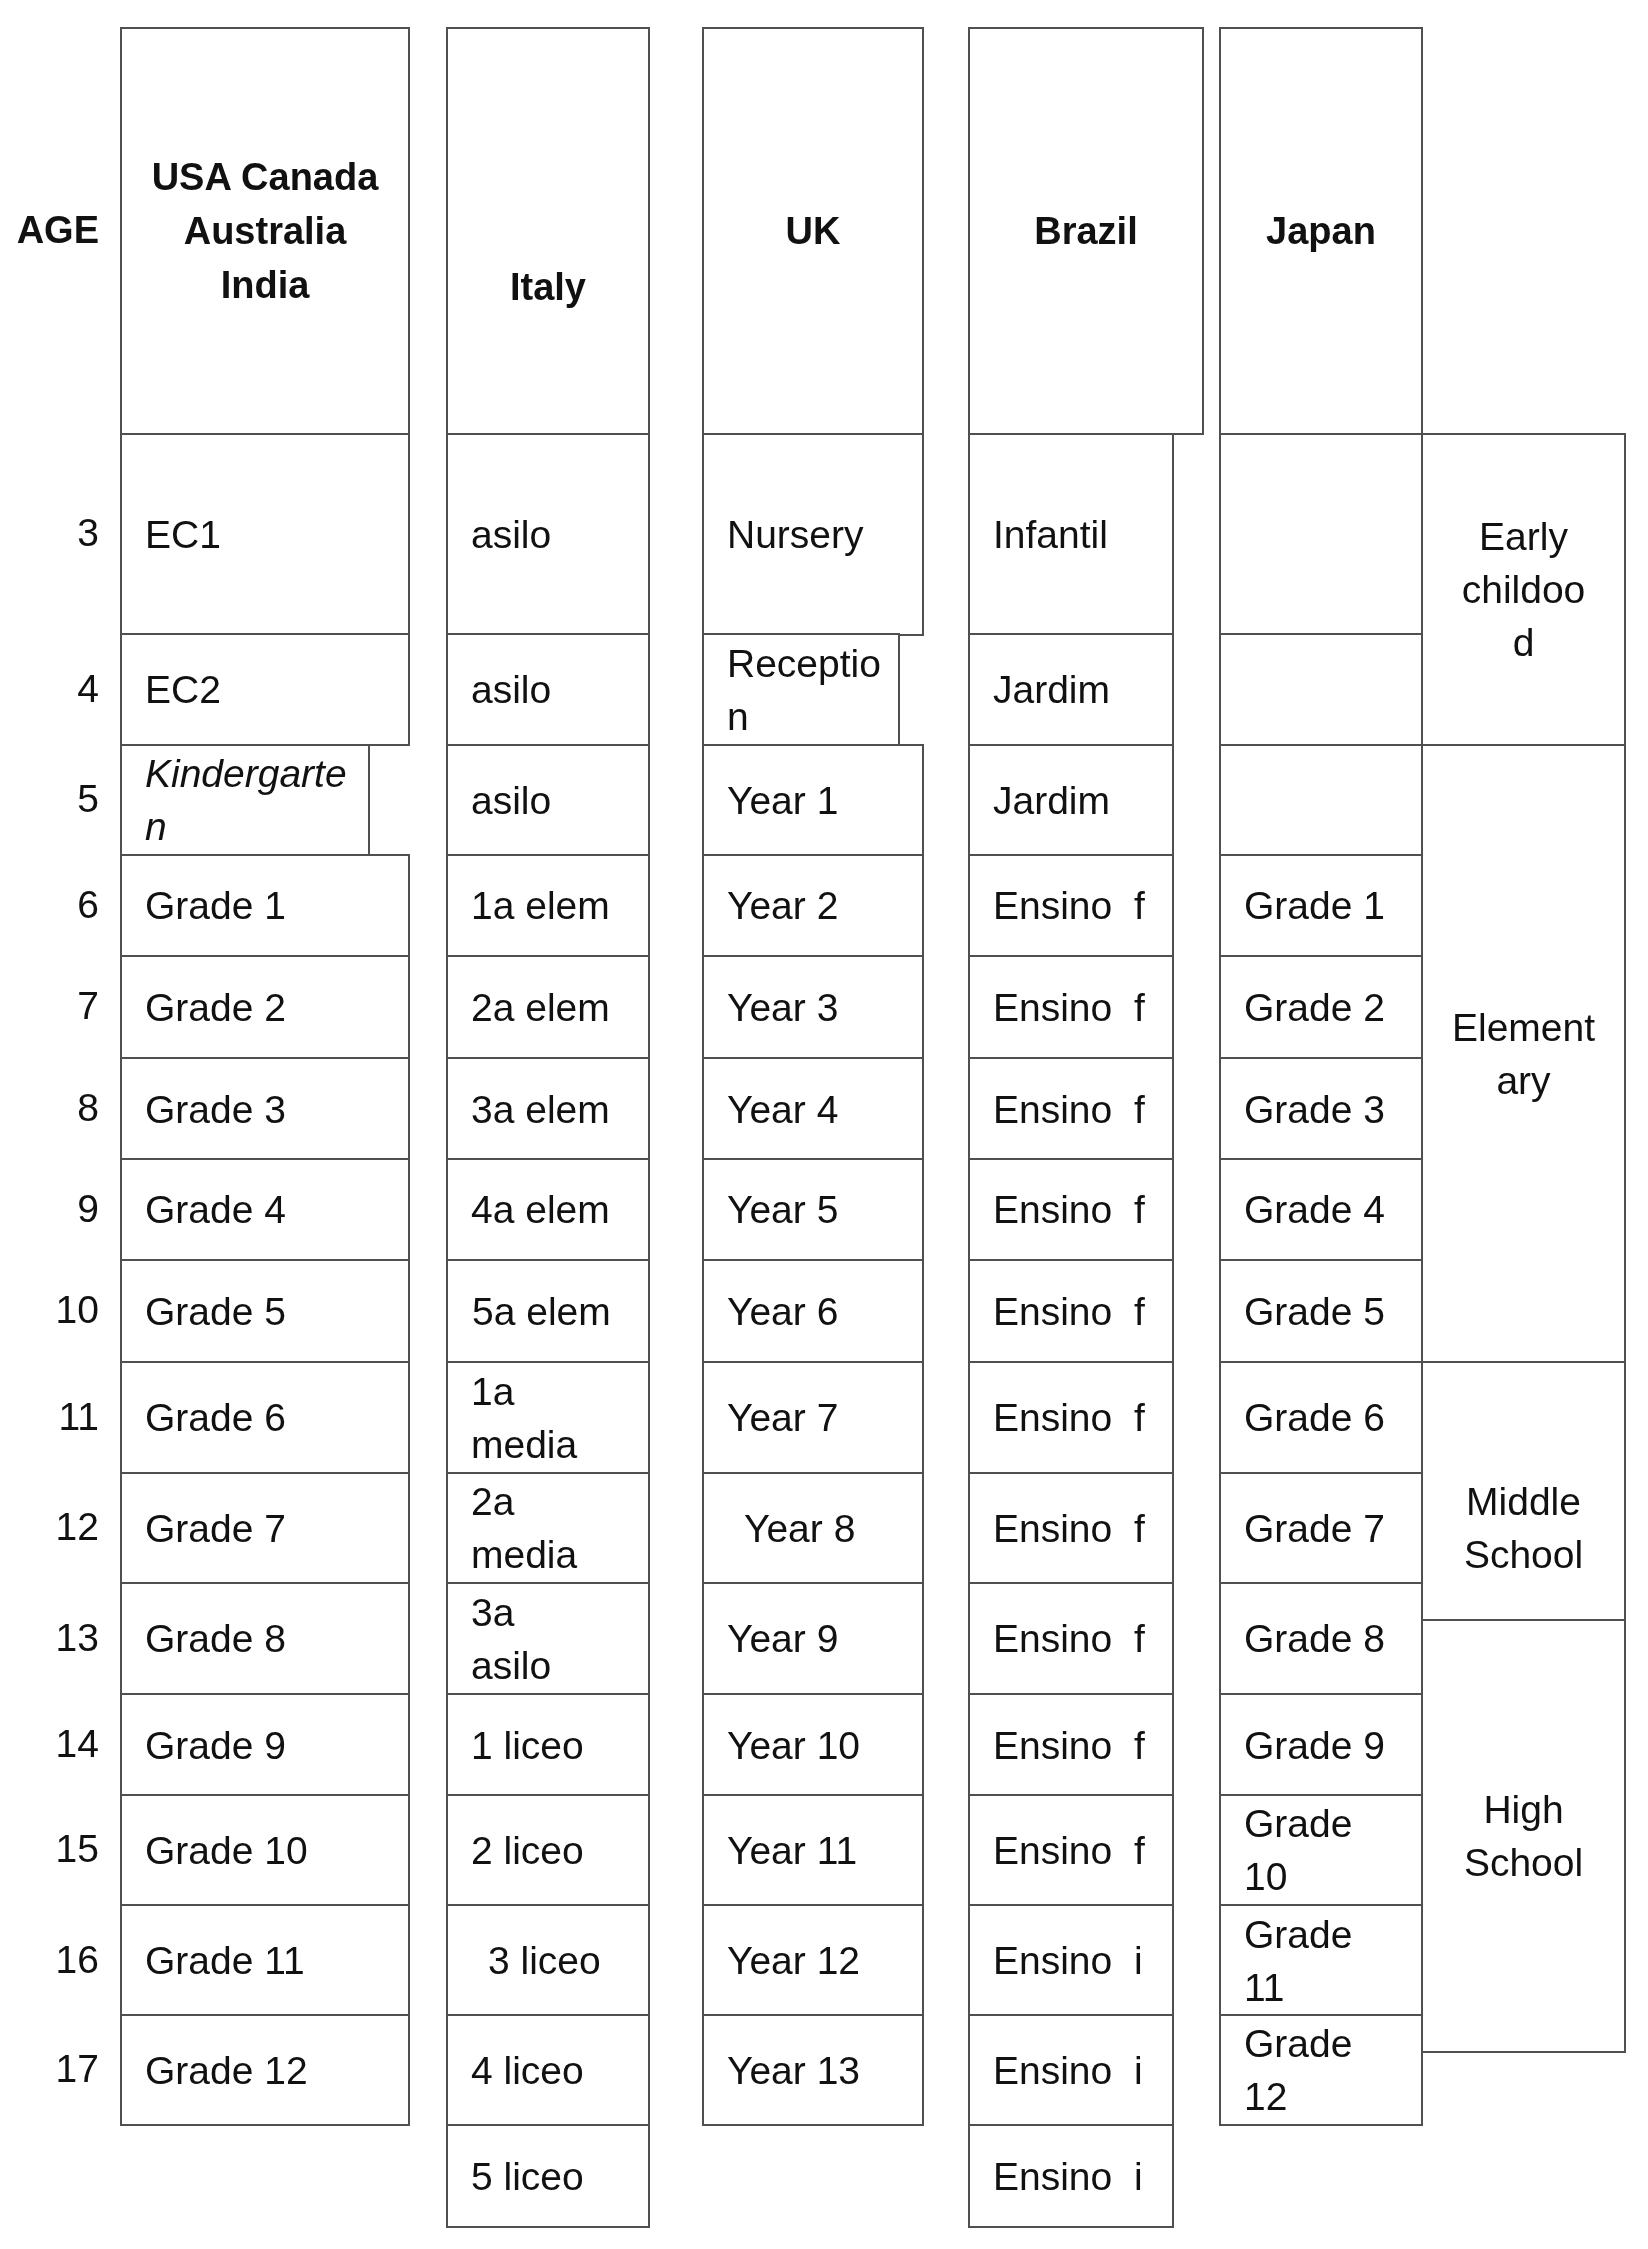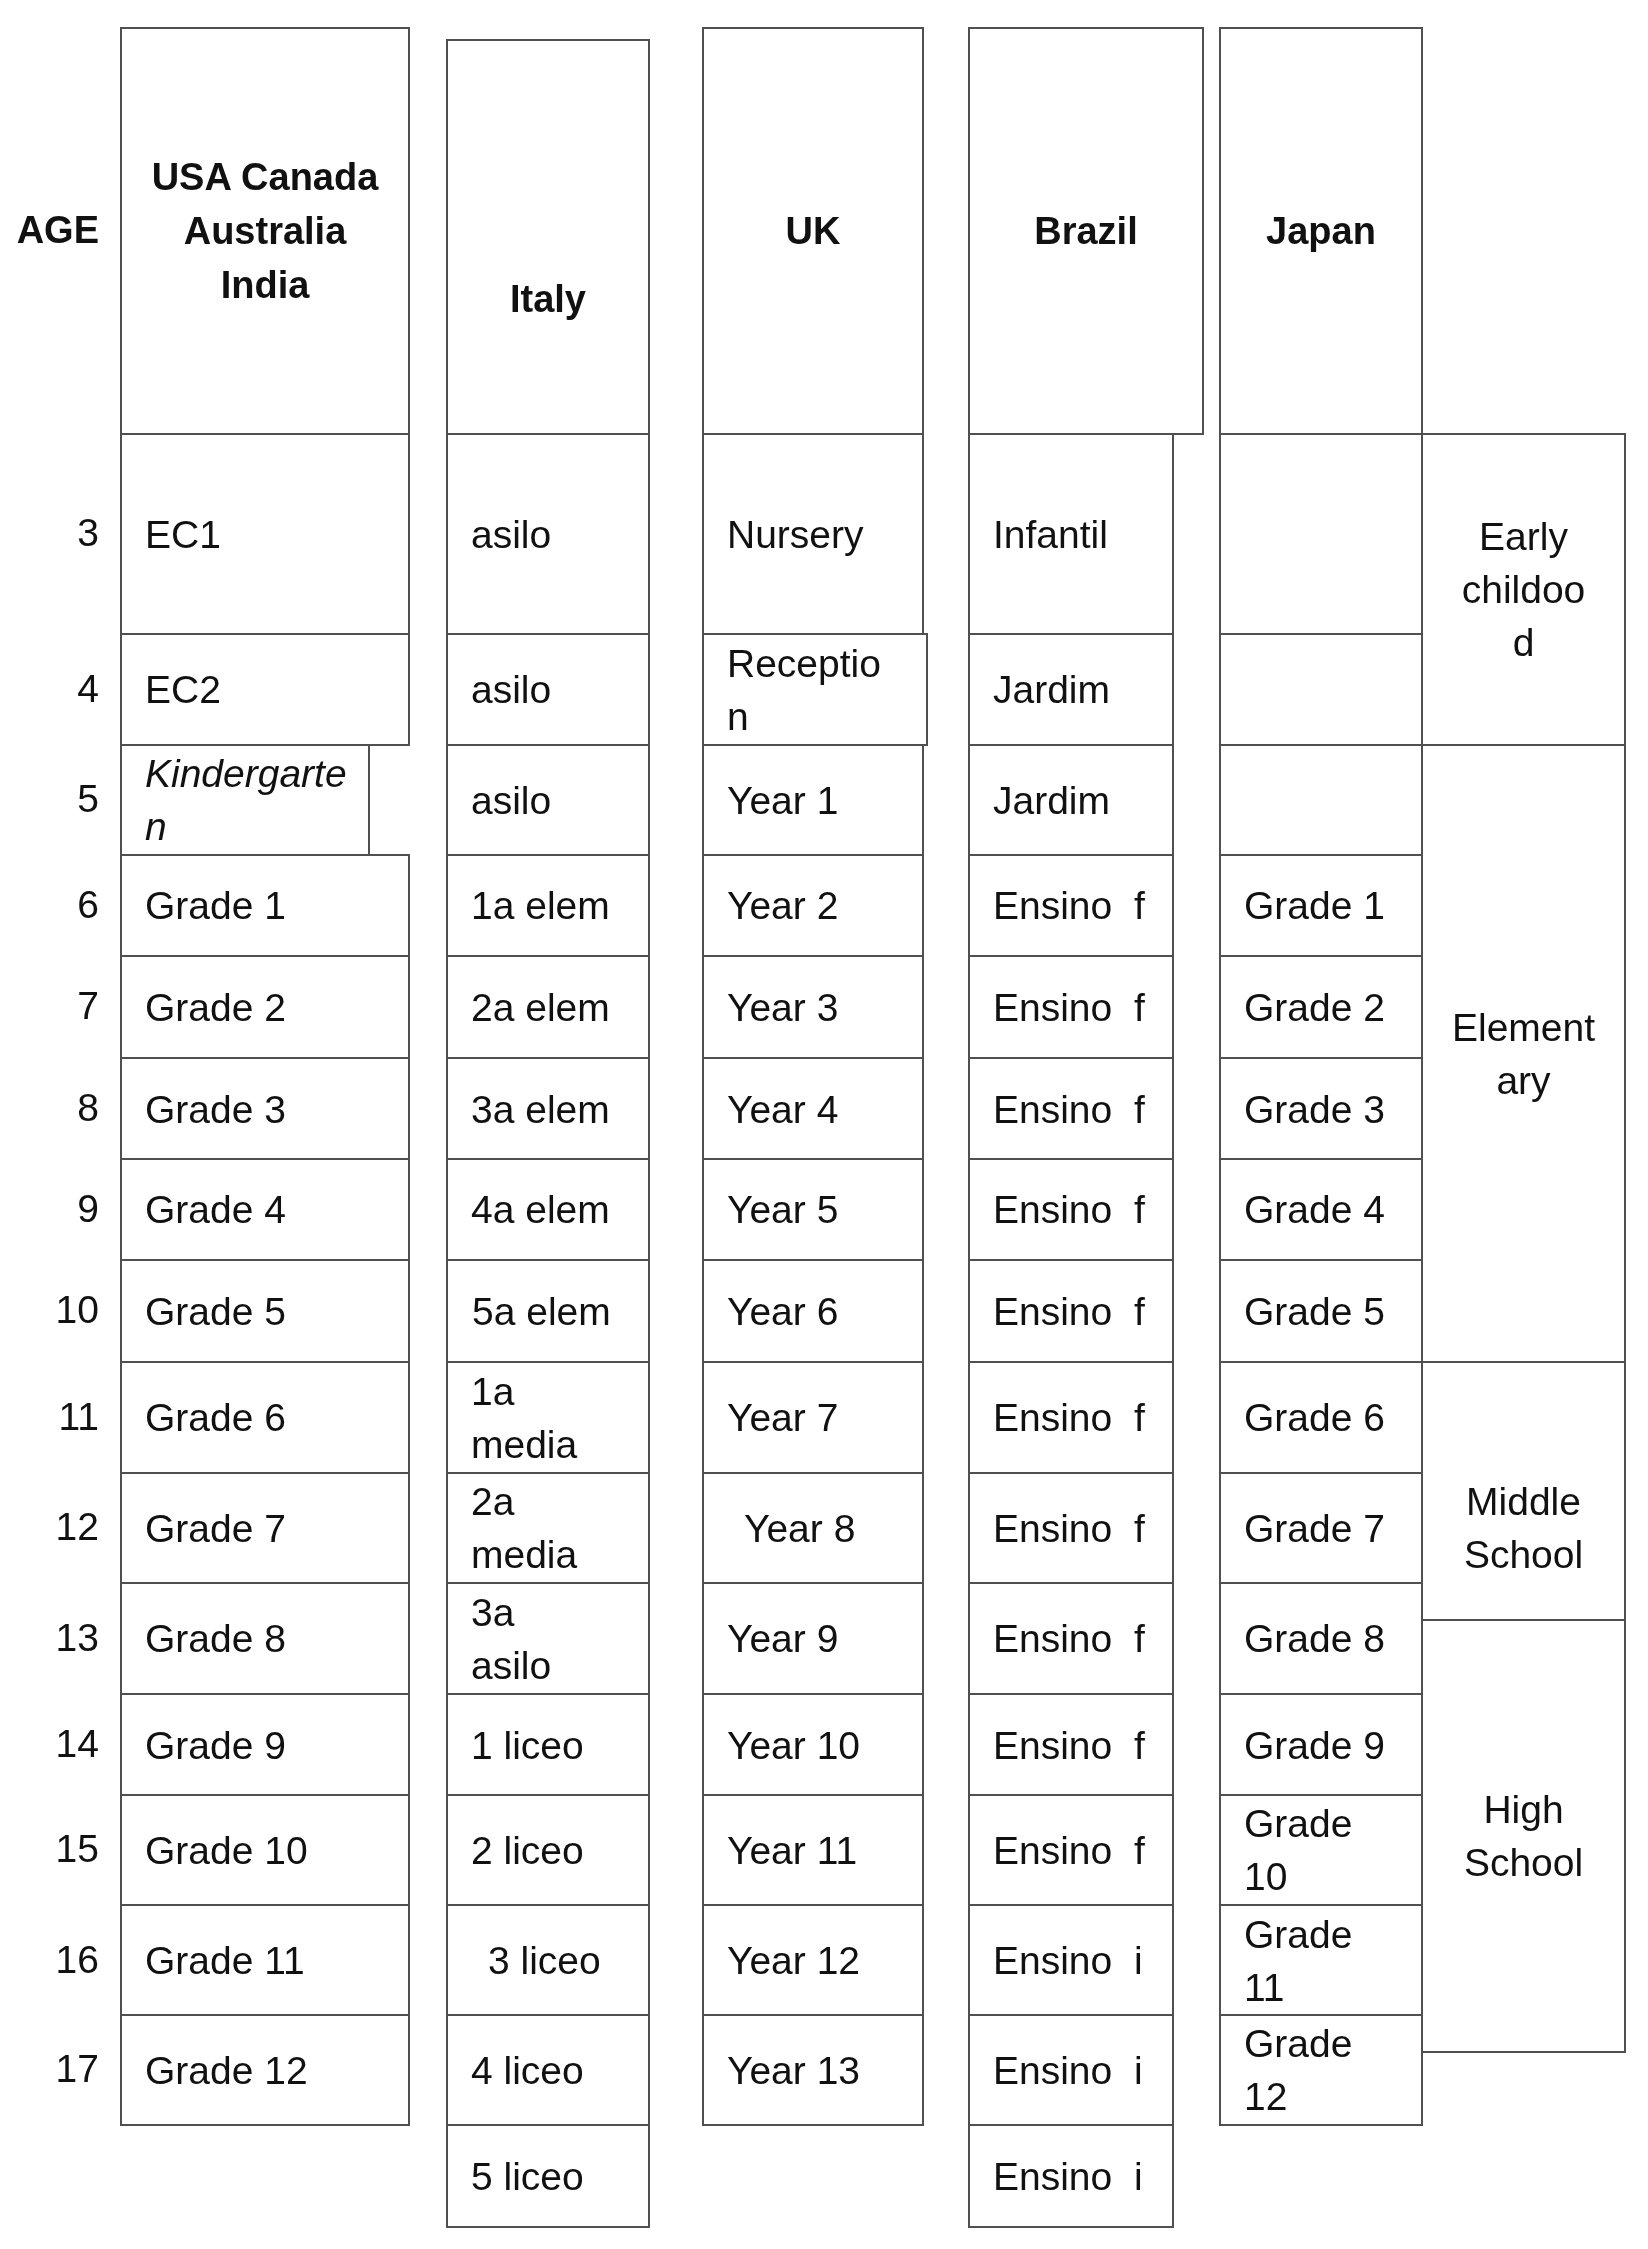--- a/index.html
+++ b/index.html
@@ -107,21 +107,21 @@
   <div class="cell" style="top:1334px;height:113px;width:290px;">Grade 6</div>
   <div class="cell" style="top:1445px;height:112px;width:290px;">Grade 7</div>
   <div class="cell" style="top:1555px;height:113px;width:290px;">Grade 8</div>
   <div class="cell" style="top:1666px;height:104px;width:290px;">Grade 9</div>
   <div class="cell" style="top:1767px;height:112px;width:290px;">Grade 10</div>
   <div class="cell" style="top:1877px;height:113px;width:290px;">Grade 11</div>
   <div class="cell" style="top:1987px;height:112px;width:290px;">Grade 12</div>
 </div>
 
 <div class="col" style="left:446px;width:204px;">
-  <div class="cell head" style="top:12px;height:520px;width:204px;text-align:right;">Italy</div>
+  <div class="cell head" style="top:0;height:520px;width:204px;text-align:right;">Italy</div>
   <div class="cell" style="top:406px;height:203px;width:204px;">asilo</div>
   <div class="cell" style="top:606px;height:113px;width:204px;">asilo</div>
   <div class="cell" style="top:717px;height:112px;width:204px;">asilo</div>
   <div class="cell" style="top:827px;height:103px;width:204px;">1a elem</div>
   <div class="cell" style="top:928px;height:104px;width:204px;">2a elem</div>
   <div class="cell" style="top:1030px;height:104px;width:204px;">3a elem</div>
   <div class="cell" style="top:1131px;height:103px;width:204px;">4a elem</div>
   <div class="cell" style="top:1232px;height:104px;width:204px;padding-left:24px;">5a elem</div>
   <div class="cell" style="top:1334px;height:113px;width:204px;">1a
 media</div>
@@ -132,21 +132,21 @@
   <div class="cell" style="top:1666px;height:104px;width:204px;">1 liceo</div>
   <div class="cell" style="top:1767px;height:112px;width:204px;">2 liceo</div>
   <div class="cell" style="top:1877px;height:113px;width:204px;padding-left:40px;">3 liceo</div>
   <div class="cell" style="top:1987px;height:112px;width:204px;">4 liceo</div>
   <div class="cell" style="top:2097px;height:104px;width:204px;">5 liceo</div>
 </div>
 
 <div class="col" style="left:702px;width:222px;">
   <div class="cell head" style="top:0;height:408px;width:222px;">UK</div>
   <div class="cell" style="top:406px;height:203px;width:222px;">Nursery</div>
-  <div class="cell" style="top:606px;height:113px;width:226px;">Receptio
+  <div class="cell" style="top:606px;height:113px;width:198px;">Receptio
 n</div>
   <div class="cell" style="top:717px;height:112px;width:222px;">Year 1</div>
   <div class="cell" style="top:827px;height:103px;width:222px;">Year 2</div>
   <div class="cell" style="top:928px;height:104px;width:222px;">Year 3</div>
   <div class="cell" style="top:1030px;height:104px;width:222px;">Year 4</div>
   <div class="cell" style="top:1131px;height:103px;width:222px;">Year 5</div>
   <div class="cell" style="top:1232px;height:104px;width:222px;">Year 6</div>
   <div class="cell" style="top:1334px;height:113px;width:222px;">Year 7</div>
   <div class="cell" style="top:1445px;height:112px;width:222px;padding-left:40px;">Year 8</div>
   <div class="cell" style="top:1555px;height:113px;width:222px;">Year 9</div>

